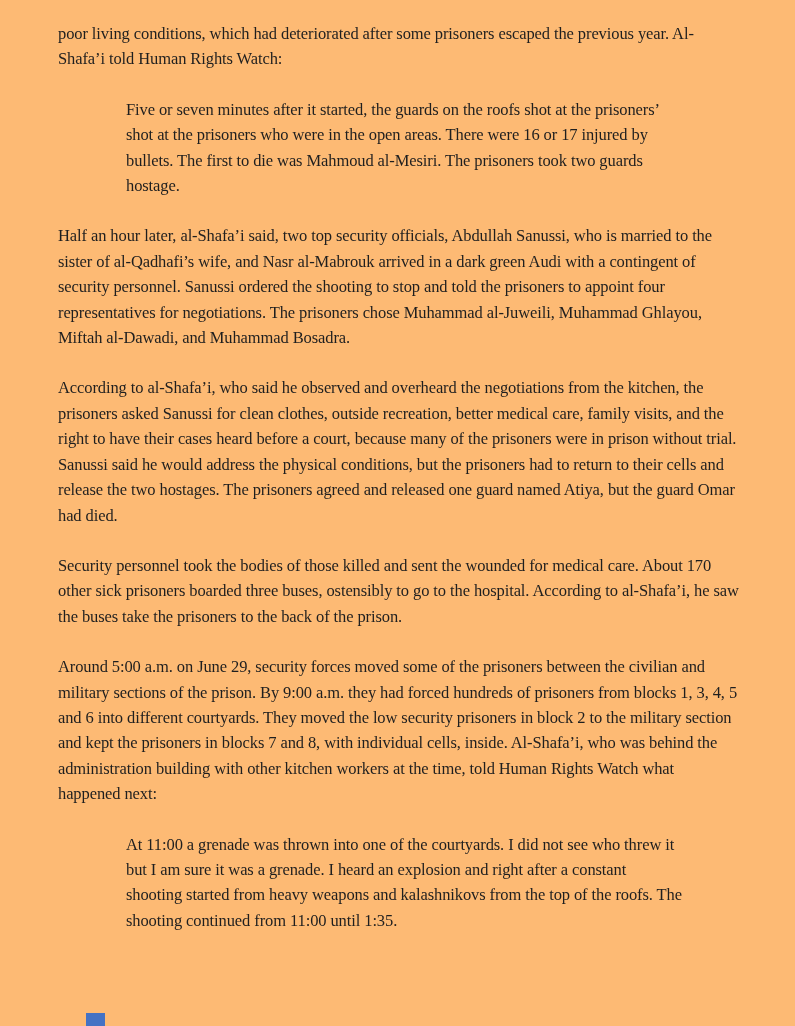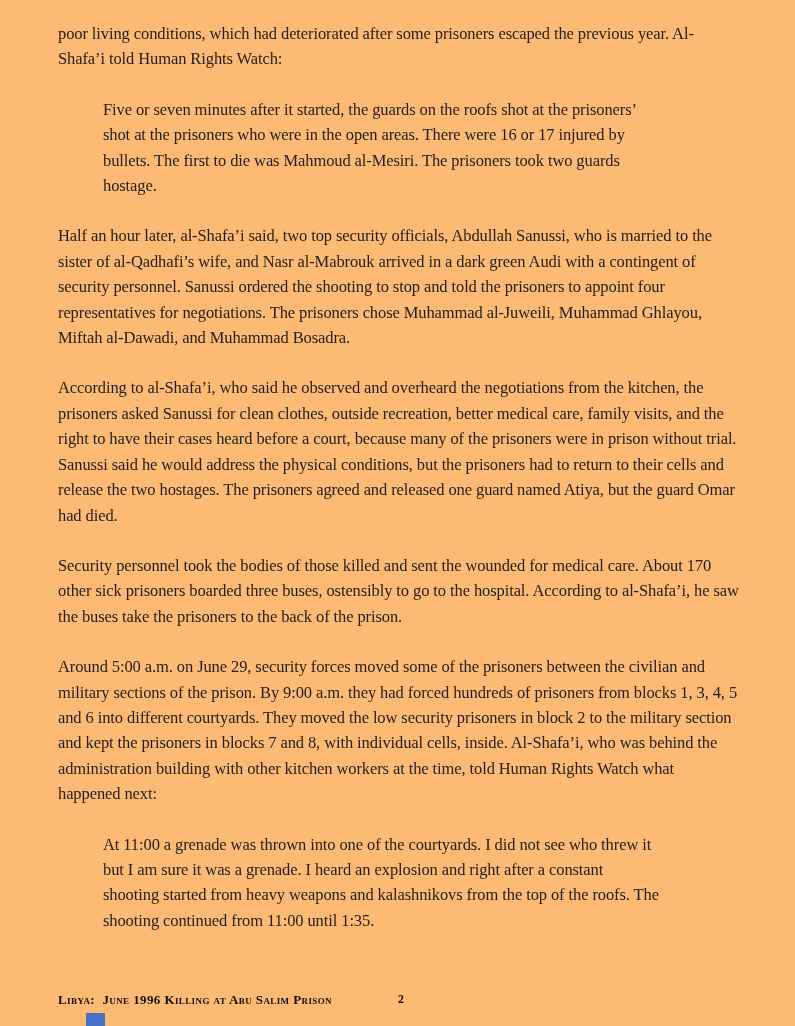--- a/index.html
+++ b/index.html
@@ -23,21 +23,21 @@
     font-size: 16.5px;
     line-height: 25.4px;
     letter-spacing: -0.1px;
     margin-bottom: 25px;
     width: 682px;
   }
   .quote {
     font-size: 16.5px;
     line-height: 25.4px;
     letter-spacing: -0.1px;
-    margin-left: 45px;
+    margin-left: 68px;
     width: 560px;
     margin-bottom: 25px;
   }
   .footer {
     position: absolute;
     top: 992px;
     left: 58px;
     width: 682px;
     height: 16px;
   }
@@ -77,20 +77,16 @@
   <div class="content">
     <div class="para">poor living conditions, which had deteriorated after some prisoners escaped the previous year. Al-Shafa’i told Human Rights Watch:</div>
     <div class="quote">Five or seven minutes after it started, the guards on the roofs shot at the prisoners’ shot at the prisoners who were in the open areas. There were 16 or 17 injured by bullets. The first to die was Mahmoud al-Mesiri. The prisoners took two guards hostage.</div>
     <div class="para">Half an hour later, al-Shafa’i said, two top security officials, Abdullah Sanussi, who is married to the sister of al-Qadhafi’s wife, and Nasr al-Mabrouk arrived in a dark green Audi with a contingent of security personnel. Sanussi ordered the shooting to stop and told the prisoners to appoint four representatives for negotiations. The prisoners chose Muhammad al-Juweili, Muhammad Ghlayou, Miftah al-Dawadi, and Muhammad Bosadra.</div>
     <div class="para">According to al-Shafa’i, who said he observed and overheard the negotiations from the kitchen, the prisoners asked Sanussi for clean clothes, outside recreation, better medical care, family visits, and the right to have their cases heard before a court, because many of the prisoners were in prison without trial. Sanussi said he would address the physical conditions, but the prisoners had to return to their cells and release the two hostages. The prisoners agreed and released one guard named Atiya, but the guard Omar had died.</div>
     <div class="para">Security personnel took the bodies of those killed and sent the wounded for medical care. About 170 other sick prisoners boarded three buses, ostensibly to go to the hospital. According to al-Shafa’i, he saw the buses take the prisoners to the back of the prison.</div>
     <div class="para">Around 5:00 a.m. on June 29, security forces moved some of the prisoners between the civilian and military sections of the prison. By 9:00 a.m. they had forced hundreds of prisoners from blocks 1, 3, 4, 5 and 6 into different courtyards. They moved the low security prisoners in block 2 to the military section and kept the prisoners in blocks 7 and 8, with individual cells, inside. Al-Shafa’i, who was behind the administration building with other kitchen workers at the time, told Human Rights Watch what happened next:</div>
     <div class="quote">At 11:00 a grenade was thrown into one of the courtyards. I did not see who threw it but I am sure it was a grenade. I heard an explosion and right after a constant shooting started from heavy weapons and kalashnikovs from the top of the roofs. The shooting continued from 11:00 until 1:35.</div>
   </div>
 
-  <div class="footer">
-    <span class="footer-title">Libya:  June 1996 Killing at Abu Salim Prison</span>
-    <span class="footer-page">2</span>
-  </div>
 
   <div class="blue-marker"></div>
 
 </div>
 
 </body></html>

